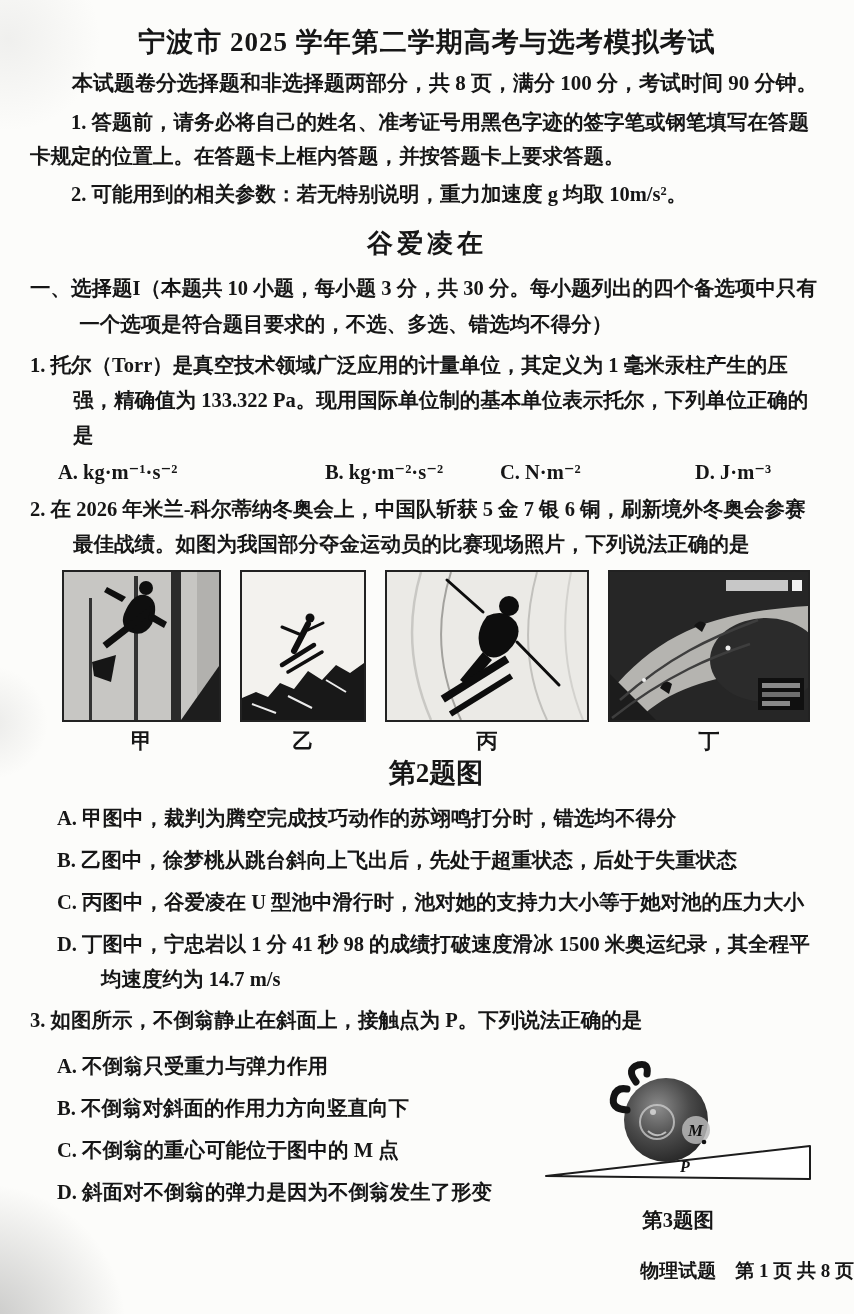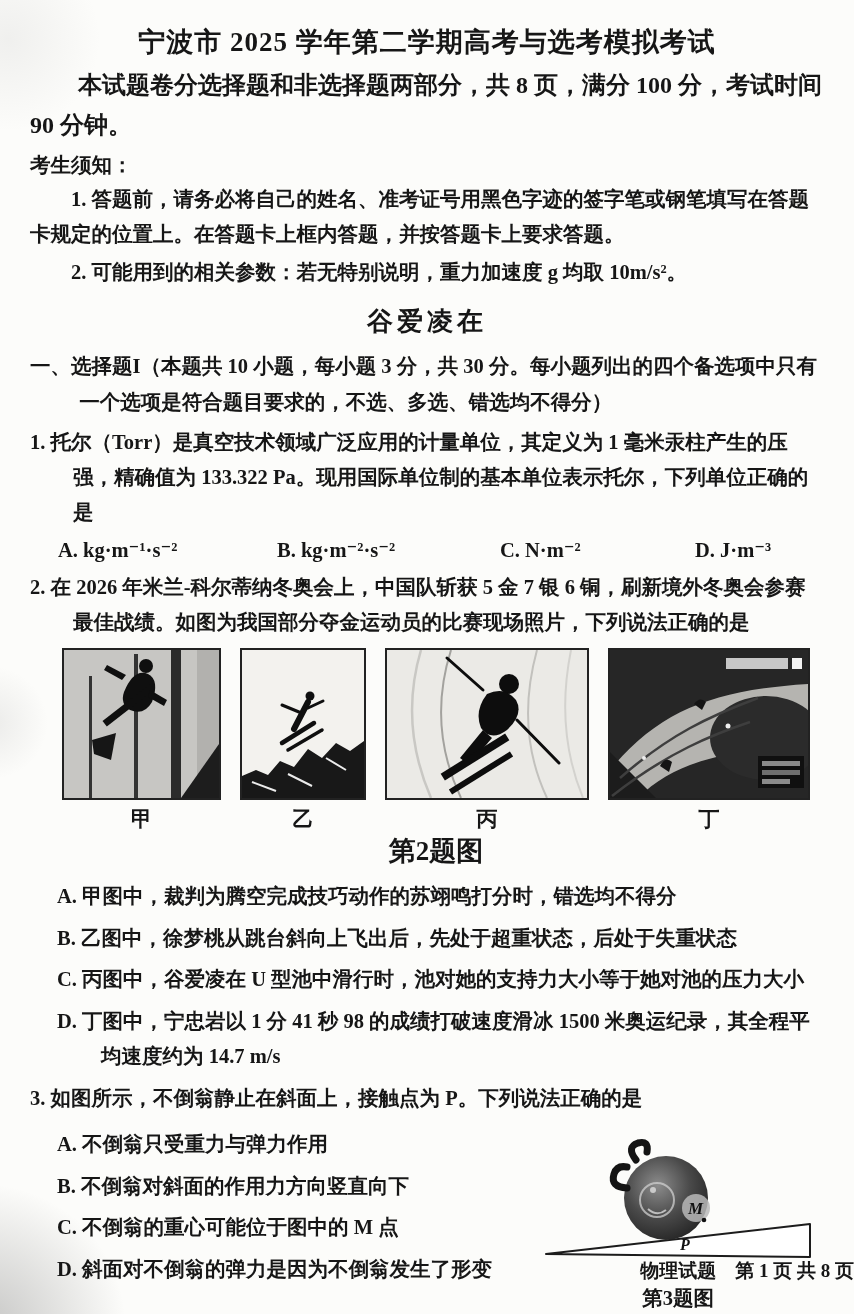--- a/index.html
+++ b/index.html
@@ -14,30 +14,30 @@
     font-weight:bold;
     background:
       radial-gradient(circle at -2% 101%, rgba(110,110,110,.38), rgba(255,255,255,0) 9%),
       radial-gradient(circle at -1% 55%, rgba(140,140,140,.15), rgba(255,255,255,0) 5%),
       radial-gradient(circle at 1% 3%, rgba(150,150,150,.12), rgba(255,255,255,0) 6%),
       #fcfcfa;
     overflow:hidden;
   }
   .title1{font-size:27px;text-align:center;margin:8px 0 6px 0;letter-spacing:1px;}
   .title2{font-size:35px;text-align:center;letter-spacing:20px;padding-left:20px;margin:10px 0 14px 0;}
-  .intro{font-size:24px;line-height:1.65;text-indent:2em;margin:6px 0 4px 0;}
+  .intro{font-size:21px;line-height:1.65;text-indent:2em;margin:6px 0 4px 0;}
   .notice-head{font-size:20.5px;margin:6px 0 2px 0;}
   .para{font-size:20.5px;line-height:1.7;text-indent:2em;margin:3px 0;}
   .section-title{font-size:26px;text-align:center;margin:14px 0 10px 0;letter-spacing:4px;}
   .hang{padding-left:2.1em;text-indent:-2.1em;}
   .q-stem{font-size:20.5px;line-height:1.7;margin:5px 0 4px 0;}
   .part-header{font-size:20.5px;line-height:1.75;margin:6px 0 4px 0;padding-left:2.4em;text-indent:-2.4em;}
   .q1-options{display:flex;font-size:20.5px;margin:8px 0 8px 28px;}
   .q1-options span:nth-child(1){flex:0 0 219px;}
-  .q1-options span:nth-child(2){flex:0 0 214px;}
+  .q1-options span:nth-child(2){flex:0 0 214px;text-align:center;}
   .q1-options span:nth-child(3){flex:0 0 195px;margin-left:9px;}
   .q1-options span:nth-child(4){flex:1;}
   .photos{display:flex;justify-content:space-between;align-items:flex-start;width:748px;margin:8px 0 0 32px;}
   .photos figure{margin:0;text-align:center;}
   .photos svg{display:block;border:2px solid #222;}
   .photos figcaption{font-size:21px;margin-top:5px;}
   .fig2-caption{width:812px;text-align:center;font-size:27px;margin:0 0 10px 0;}
   .q-option{font-size:20.5px;line-height:1.7;margin:7px 0 7px 27px;padding-left:2.15em;text-indent:-2.15em;}
   .q3-row{display:flex;align-items:flex-start;}
   .q3-opts{flex:1;}
@@ -47,21 +47,20 @@
 </style>
 </head>
 <body>
 
 <div class="page">
 
   <div class="title1">宁波市 2025 学年第二学期高考与选考模拟考试</div>
 
   <p class="intro">本试题卷分选择题和非选择题两部分，共 8 页，满分 100 分，考试时间 90 分钟。</p>
 
-  <div class="notice-head">考生须知：</div>
   <p class="para">1. 答题前，请务必将自己的姓名、准考证号用黑色字迹的签字笔或钢笔填写在答题卡规定的位置上。在答题卡上框内答题，并按答题卡上要求答题。</p>
   <p class="para">2. 可能用到的相关参数：若无特别说明，重力加速度 g 均取 10m/s²。</p>
 
   <div class="section-title">谷爱凌在</div>
 
   <p class="part-header">一、选择题I（本题共 10 小题，每小题 3 分，共 30 分。每小题列出的四个备选项中只有一个选项是符合题目要求的，不选、多选、错选均不得分）</p>
 
   <p class="q-stem hang">1. 托尔（Torr）是真空技术领域广泛应用的计量单位，其定义为 1 毫米汞柱产生的压强，精确值为 133.322 Pa。现用国际单位制的基本单位表示托尔，下列单位正确的是</p>
   <div class="q1-options">
     <span>A. kg·m⁻¹·s⁻²</span>

